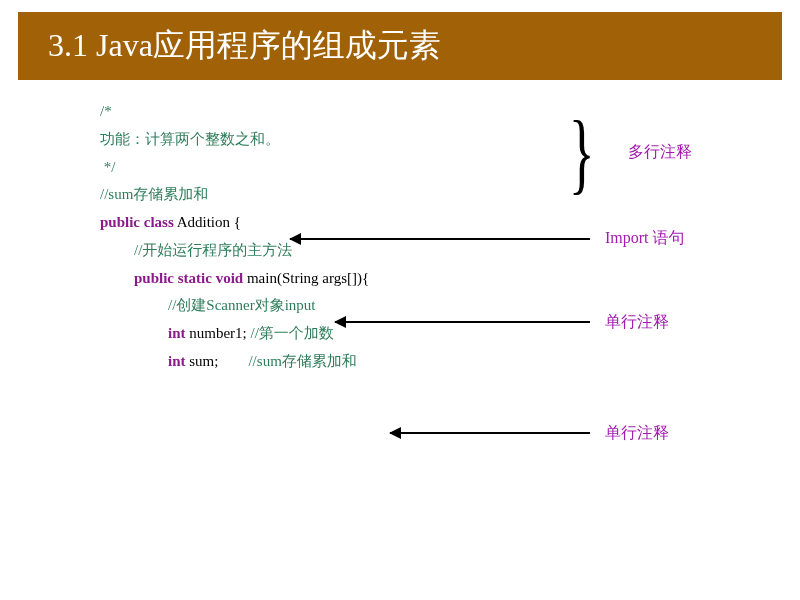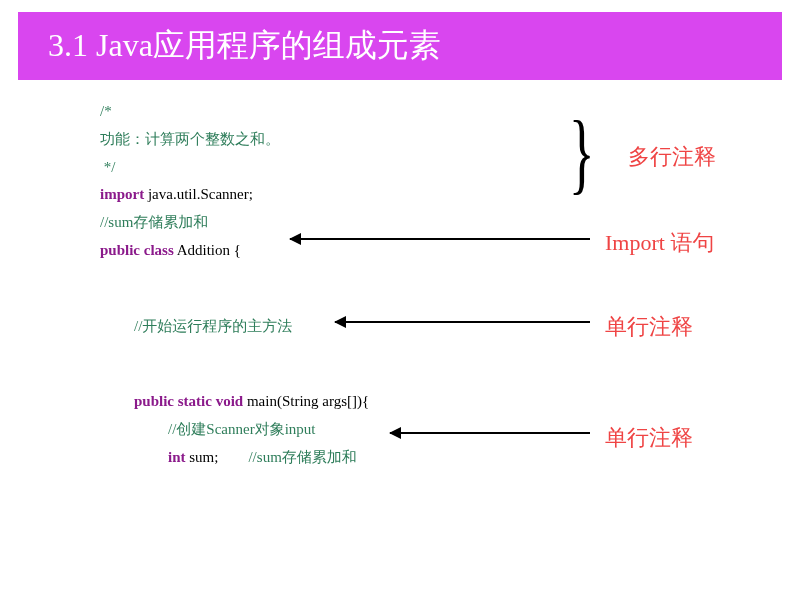--- a/index.html
+++ b/index.html
@@ -5,44 +5,44 @@
     * { margin: 0; padding: 0; box-sizing: border-box; }
     body {
       width: 800px;
       height: 600px;
       background: #fff;
       font-family: "Times New Roman", "SimSun", serif;
       position: relative;
       overflow: hidden;
     }
     .title-bar {
-      background: #d946ef;
+      background: #a16207;
       color: #fff;
       padding: 12px 30px;
       font-size: 32px;
       font-weight: normal;
       margin: 12px 18px 0 18px;
     }
     .content {
       position: relative;
       padding: 18px 0 0 100px;
       font-size: 15px;
       line-height: 1.85;
     }
     .code-line { white-space: pre; }
     .comment { color: #2e7d5a; }
     .keyword { color: #8b1a8b; font-weight: bold; }
     .plain { color: #000; }
     .italic { font-style: italic; }
-    .indent1 { padding-left: 34px; margin-top: 48px; }
+    .indent1 { padding-left: 34px; }
     .indent2 { padding-left: 68px; }
     .annotation {
       position: absolute;
-      font-size: 22px;
-      color: #ef4444;
+      font-size: 16px;
+      color: #a21caf;
       font-family: "SimSun", "Times New Roman", serif;
     }
     .arrow {
       position: absolute;
       height: 2px;
       background: #000;
     }
     .arrow::before {
       content: "";
       position: absolute;
@@ -63,26 +63,26 @@
   </style>
 </head>
 <body>
 
 <div class="title-bar">3.1 Java应用程序的组成元素</div>
 
 <div class="content">
   <div class="code-line comment">/*</div>
   <div class="code-line comment">功能：计算两个整数之和。</div>
   <div class="code-line comment"> */</div>
-  <div class="code-line"><span class="keyword">import</span><span class="plain"> java.util.Scanner;</span></div>
   <div class="code-line comment">//sum存储累加和</div>
   <div class="code-line"><span class="keyword">public class</span><span class="plain"> Addition {</span></div>
   <div class="code-line comment indent1">//开始运行程序的主方法</div>
   <div class="code-line indent1"><span class="keyword">public static void</span><span class="plain"> main(String args[]){</span></div>
   <div class="code-line comment indent2">//创建Scanner对象input</div>
+  <div class="code-line indent2"><span class="keyword">int</span><span class="plain"> number1; </span><span class="comment">//第一个加数</span></div>
   <div class="code-line indent2"><span class="keyword">int</span><span class="plain"> sum;        </span><span class="comment">//sum存储累加和</span></div>
 </div>
 
 <div class="brace" style="left:560px; top:108px;">}</div>
 <div class="annotation" style="left:628px; top:142px;">多行注释</div>
 
 <div class="arrow" style="left:290px; top:238px; width:300px;"></div>
 <div class="annotation" style="left:605px; top:228px;">Import 语句</div>
 
 <div class="arrow" style="left:335px; top:321px; width:255px;"></div>

